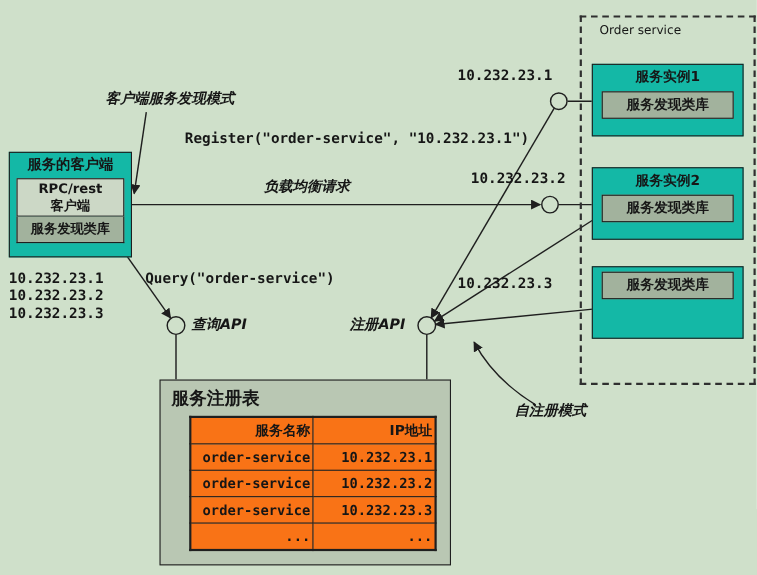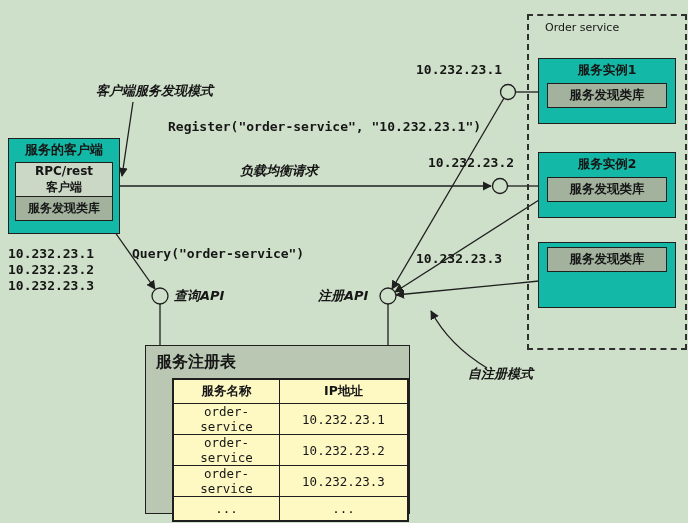--- a/index.html
+++ b/index.html
@@ -24,24 +24,24 @@
              border:2px dashed #2f2f2f;background:transparent;}
   .order-title{position:absolute;left:16px;top:5px;font-size:11px;}
   .inst{width:136px;height:64px;}
   .inst-title{text-align:center;font-weight:bold;font-size:12.5px;padding-top:3px;}
   .inst-lib{margin:4px 8px 0;border:1px solid #1f1f1f;background:#a2b29d;text-align:center;
             font-weight:bold;font-size:12.5px;padding:3px 0;}
   
   .registry-box{left:145px;top:345px;width:263px;height:167px;background:#b9c7b3;}
   .registry-title{position:absolute;left:10px;top:6px;font-weight:bold;font-size:16px;}
   .reg-table{position:absolute;left:26px;top:32px;border-collapse:collapse;border:2px solid #1f1f1f;}
-  .reg-table th,.reg-table td{border:1px solid #1f1f1f;background:#fef9c3;width:106px;height:23px;
-                              text-align:center;padding:0 19px;}
+  .reg-table th,.reg-table td{border:1px solid #1f1f1f;background:#f97316;width:106px;height:23px;
+                              text-align:right;padding:0 2px;}
   .reg-table th{font-size:12.5px;font-weight:bold;font-family:"DejaVu Sans","Liberation Sans",sans-serif;}
-  .reg-table td{font-family:"DejaVu Sans Mono","Liberation Mono",monospace;font-size:12.5px;font-weight:normal;margin-left:36px;}
+  .reg-table td{font-family:"DejaVu Sans Mono","Liberation Mono",monospace;font-size:12.5px;font-weight:bold;margin-left:36px;}
 </style>
 </head>
 <body>
 
 <div class="canvas">
 
   <svg class="wires" width="688" height="523">
     <defs>
       <marker id="arr" viewBox="0 0 10 10" refX="9" refY="5" markerWidth="7" markerHeight="7" orient="auto-start-reverse">
         <path d="M0,0 L10,5 L0,10 z" fill="#1f1f1f"></path>

